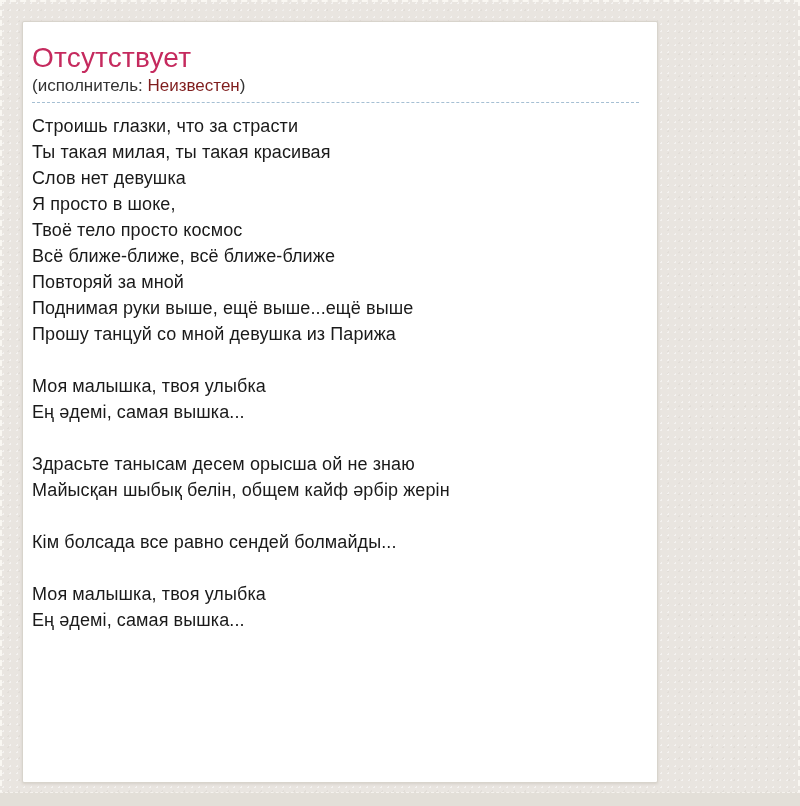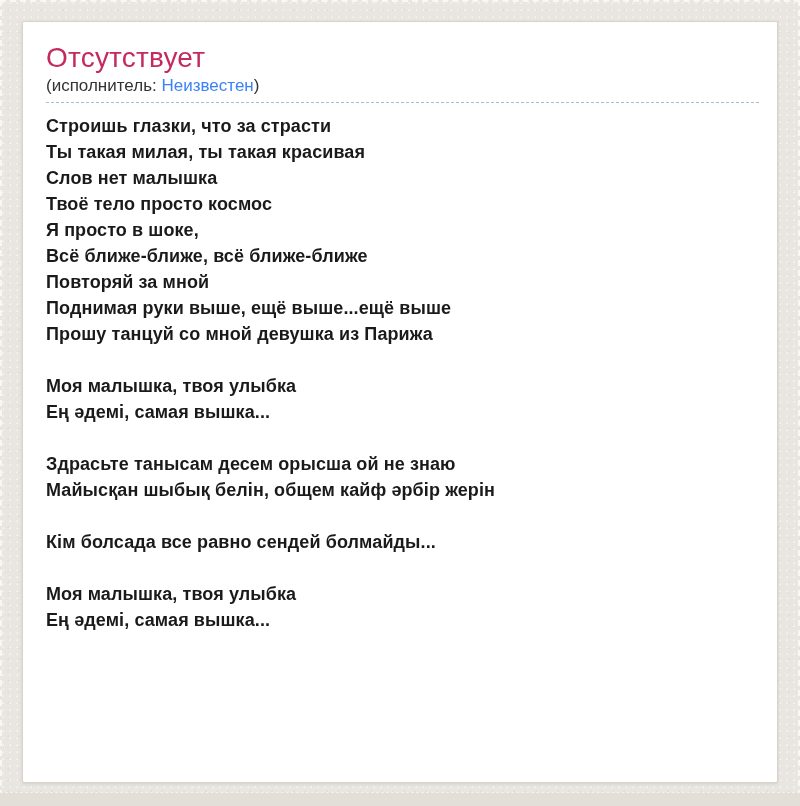--- a/index.html
+++ b/index.html
@@ -31,83 +31,82 @@
     position: absolute;
     left: 0; right: 0; bottom: 0;
     height: 13px;
     background: #e3dfd8;
     border-top: 1px dashed #f5f2ee;
   }
   .card {
     position: absolute;
     left: 22px;
     top: 21px;
-    width: 756px;
+    width: 636px;
     height: 762px;
     box-sizing: border-box;
     background: #ffffff;
     border: 1px solid #d8d4cc;
     border-radius: 2px;
     box-shadow: 0 1px 3px rgba(120,110,95,0.18);
-    padding: 19px 18px 20px 23px;
+    padding: 19px 18px 20px 9px;
     overflow: hidden;
   }
   .song-title {
     margin: 0;
     font-size: 28px;
     font-weight: normal;
     line-height: 1.2;
     color: #c52a5e;
     letter-spacing: 0.2px;
   }
   .artist-line {
     margin: 1px 0 0 0;
     font-size: 17px;
     line-height: 20px;
     color: #333333;
     padding-bottom: 6px;
     border-bottom: 1px dashed #a5bfd3;
   }
   .artist-link {
-    color: #3b82f6;
+    color: #7f1d1d;
     text-decoration: none;
     cursor: pointer;
   }
   .lyrics {
     margin-top: 10px;
     font-size: 18px;
     color: #1a1a1a;
   }
   .lyric-line {
     height: 26px;
     line-height: 26px;
     white-space: pre;
     letter-spacing: 0.1px;
-    font-weight: bold;
   }
 </style>
 </head>
 <body>
 
 <div class="edge-dots"></div>
 <div class="bottom-band"></div>
 
 <div class="card">
   <h1 class="song-title">Отсутствует</h1>
 
   <div class="artist-line">
     <span>(исполнитель: </span><a class="artist-link">Неизвестен</a><span>)</span>
   </div>
 
   <div class="lyrics">
       <div class="lyric-line">Строишь глазки, что за страсти</div>
       <div class="lyric-line">Ты такая милая, ты такая красивая</div>
-      <div class="lyric-line">Слов нет малышка</div>
+      <div class="lyric-line">Слов нет девушка</div>
+      <div class="lyric-line">Я просто в шоке,</div>
       <div class="lyric-line">Твоё тело просто космос</div>
-      <div class="lyric-line">Я просто в шоке,</div>
       <div class="lyric-line">Всё ближе-ближе, всё ближе-ближе</div>
       <div class="lyric-line">Повторяй за мной</div>
       <div class="lyric-line">Поднимая руки выше, ещё выше...ещё выше</div>
       <div class="lyric-line">Прошу танцуй со мной девушка из Парижа</div>
       <div class="lyric-line"></div>
       <div class="lyric-line">Моя малышка, твоя улыбка</div>
       <div class="lyric-line">Ең әдемі, самая вышка...</div>
       <div class="lyric-line"></div>
       <div class="lyric-line">Здрасьте танысам десем орысша ой не знаю</div>
       <div class="lyric-line">Майысқан шыбық белін, общем кайф әрбір жерін</div>

